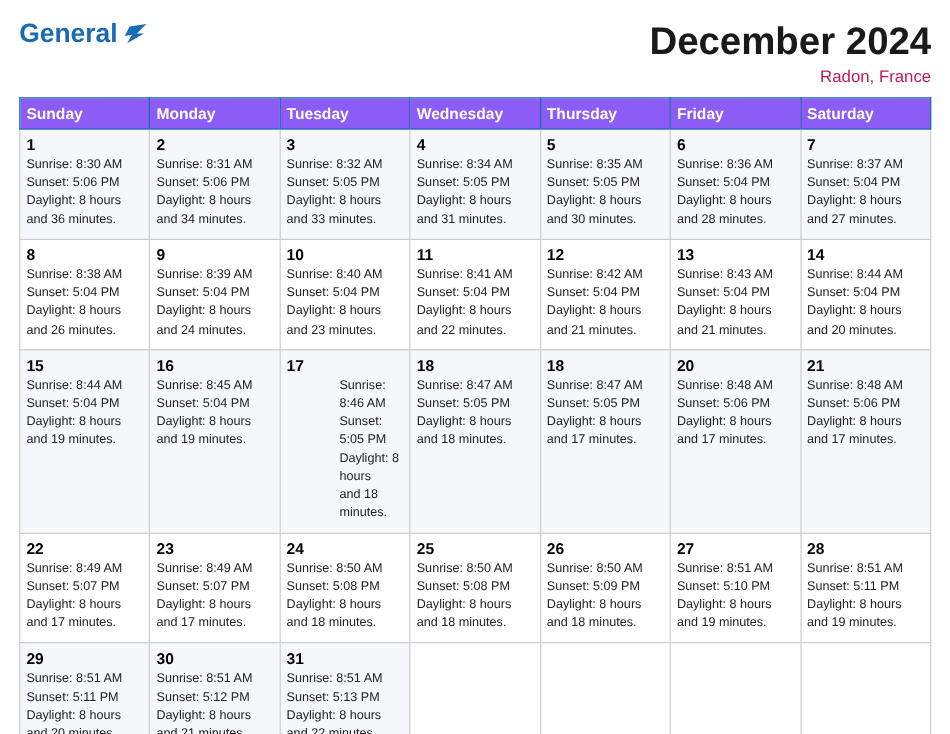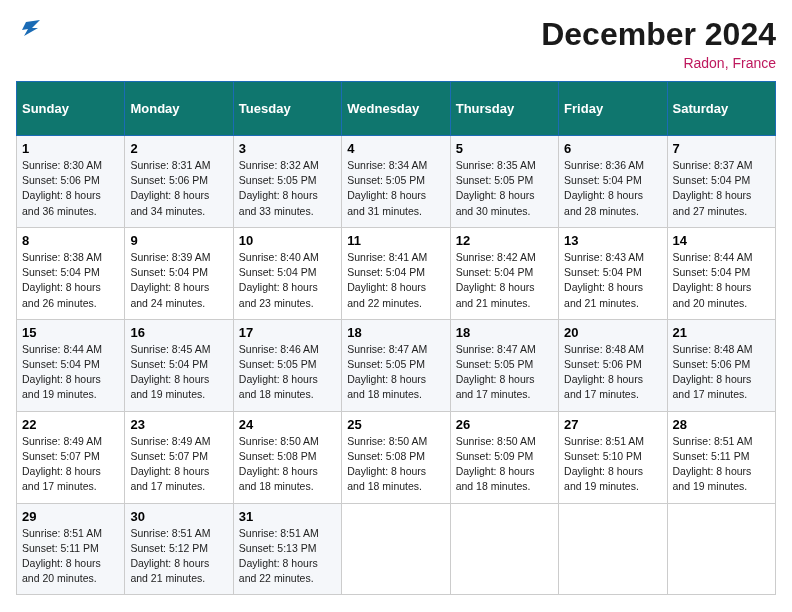--- a/index.html
+++ b/index.html
@@ -32,23 +32,23 @@
       font-size: 14px;
       color: #be185d;
       margin-top: 2px;
     }
     table {
       width: 100%;
       border-collapse: collapse;
       font-size: 11px;
     }
     thead tr th {
-      background: #0f766e;
+      background: #8b5cf6;
       color: #fff;
-      padding: 19px 5px;
+      padding: 5px 5px;
       text-align: left;
       font-size: 13px;
       font-weight: bold;
       border: 1px solid #1a6bb5;
     }
     tbody tr td {
       vertical-align: top;
       padding: 5px 5px 8px 5px;
       border: 1px solid #ccc;
       width: 14.28%;
@@ -77,21 +77,21 @@
     }
   </style>
 </head>
 <body>
 
 <div class="header">
   <div class="logo">
     <div>
       <div style="display:flex;align-items:center;gap:2px;">
         <div style="font-size:22px;font-weight:bold;color:#1a1a1a;line-height:1.1;">
-          <svg width="22" height="22" viewBox="0 0 22 22" style="vertical-align:middle;margin-left:2px;">
+          <span style="color:#1a6bb5;">General</span><svg width="22" height="22" viewBox="0 0 22 22" style="vertical-align:middle;margin-left:2px;">
               <polygon points="8,4 22,2 14,10 20,10 6,18 10,11 4,12" fill="#1a6bb5"></polygon>
             </svg>
         </div>
       </div>
     </div>
   </div>
   <div class="title-block">
     <div class="month-title">December 2024</div>
     <div class="location">Radon, France</div>
   </div>
@@ -222,21 +222,21 @@
         </td>
         <td>
           <span class="day-num">16</span>
           <div class="day-info" style="white-space: pre-line;">Sunrise: 8:45 AM
 Sunset: 5:04 PM
 Daylight: 8 hours
 and 19 minutes.</div>
         </td>
         <td>
           <span class="day-num">17</span>
-          <div class="day-info" style="white-space: pre-line;">Sunrise: 8:46 AM
+          <div class="day-info" style="white-space: pre-line; margin-left: 44px;">Sunrise: 8:46 AM
 Sunset: 5:05 PM
 Daylight: 8 hours
 and 18 minutes.</div>
         </td>
         <td>
           <span class="day-num">18</span>
           <div class="day-info" style="white-space: pre-line;">Sunrise: 8:47 AM
 Sunset: 5:05 PM
 Daylight: 8 hours
 and 18 minutes.</div>

